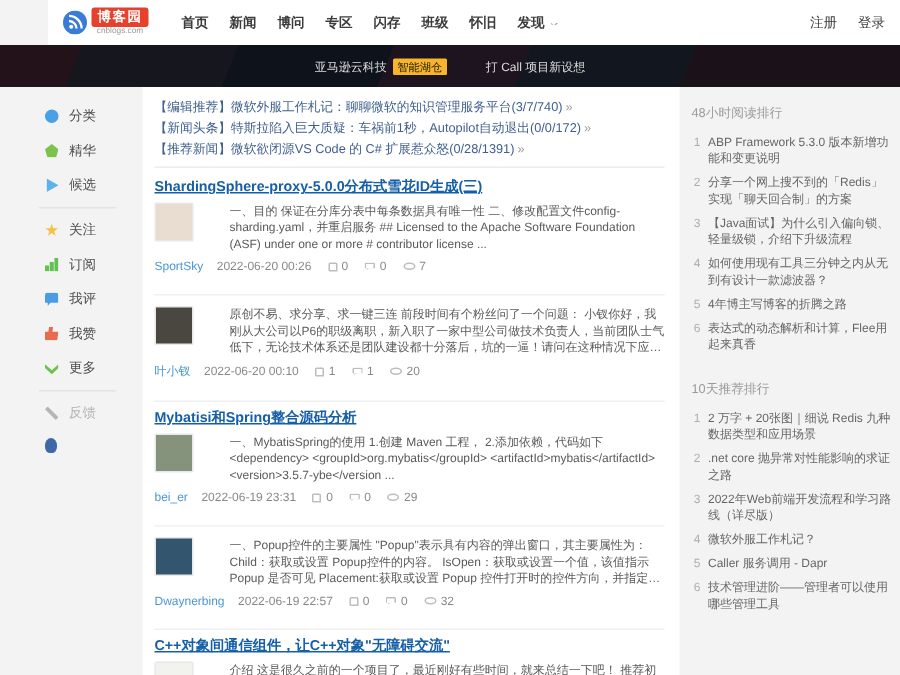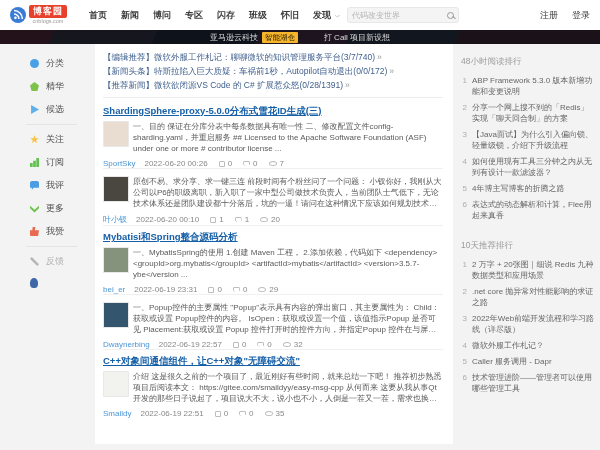--- a/index.html
+++ b/index.html
@@ -2,39 +2,39 @@
 <html><head>
 <meta charset="utf-8">
 <style>
   * { box-sizing: border-box; margin: 0; padding: 0; }
   html,body { width:600px; height:450px; overflow:hidden; }
   body {
     font-family: "Liberation Sans", "DejaVu Sans", sans-serif;
     background:#f3f3f3; color:#333; font-size:8px;
   }
   
-  .header{height:28px;background:#fff;display:flex;align-items:center;padding:15px 10px;position:relative;z-index:2;}
+  .header{height:28px;background:#fff;display:flex;align-items:center;padding:15px 10px;position:relative;z-index:2;margin-left:32px;}
   .logo{display:flex;align-items:center;gap:3px;flex:none;}
   .logo-circle{width:16px;height:16px;flex:none;display:block;}
   .logo-text{display:flex;flex-direction:column;line-height:1;}
   .logo-brand{background:#e7402d;color:#fff;font-weight:bold;font-size:9px;padding:2px 4px;border-radius:2px;letter-spacing:1px;}
   .logo-domain{font-size:5.5px;color:#999;margin-top:1px;text-align:center;}
   .nav{display:flex;align-items:center;gap:14px;margin-left:22px;font-size:9px;color:#3c3c3c;font-weight:bold;}
   .nav a{cursor:pointer;white-space:nowrap;}
   .nav .discover{display:flex;align-items:center;gap:3px;}
   .chevron-down{width:5px;height:5px;border-right:1px solid #888;border-bottom:1px solid #888;transform:rotate(45deg) translateY(-1px);display:inline-block;}
   .search-box{margin-left:8px;width:112px;height:16px;background:#f4f4f4;border:1px solid #e7e7e7;border-radius:3px;display:flex;align-items:center;padding:0 4px;}
   .search-box input{flex:1;border:none;background:transparent;outline:none;font-size:8px;color:#555;width:80px;font-family:inherit;}
   .search-box input::placeholder{color:#b5b5b5;}
   .mag-icon{width:7px;height:7px;border:1.2px solid #9a9a9a;border-radius:50%;position:relative;flex:none;}
   .mag-icon::after{content:"";position:absolute;width:4px;height:1.2px;background:#9a9a9a;transform:rotate(45deg);right:-3px;bottom:-1px;}
   .auth{margin-left:auto;display:flex;gap:14px;font-size:9px;color:#3c3c3c;}
   .auth a{cursor:pointer;}
   
-  .banner{height:14px;display:flex;align-items:center;justify-content:center;gap:26px;
+  .banner{height:28px;display:flex;align-items:center;justify-content:center;gap:26px;
     background:linear-gradient(112deg,#231219 0 9%,#16161e 9% 26%,#0e121b 26% 43%,#1d1420 43% 58%,#12161f 58% 76%,#1a1119 76%);
     color:#dcdcdc;font-size:8px;position:relative;z-index:2;}
   .banner-left{display:flex;align-items:center;gap:4px;}
   .banner-badge{background:#f7b52c;color:#201a05;padding:0 3px;line-height:11px;border-radius:1px;font-size:7.5px;}
   
   .page{display:flex;height:400px;}
   .lsidebar{width:95px;flex:none;padding-top:8px;}
   .sb-item{display:flex;align-items:center;gap:7px;padding:5px 0 5px 30px;font-size:9px;color:#4f4f4f;cursor:pointer;}
   .sb-item.muted{color:#b3b3b3;}
   .sb-divider{border-top:1px solid #e4e4e4;margin:3px 18px 3px 26px;}
@@ -47,24 +47,24 @@
   [data-name="comment-icon"]{border-radius:2px;clip-path:polygon(0 0,100% 0,100% 75%,40% 75%,20% 100%,20% 75%,0 75%);}
   [data-name="thumb-icon"]{border-radius:2px 2px 1px 1px;clip-path:polygon(30% 0,60% 0,55% 35%,100% 35%,90% 100%,0 100%,0 35%,25% 35%);}
   [data-name="chevron-down-icon"]{clip-path:polygon(0 20%,50% 65%,100% 20%,100% 48%,50% 95%,0 48%);}
   [data-name="wrench-icon"]{clip-path:polygon(20% 0,55% 35%,100% 80%,80% 100%,35% 55%,0 20%,20% 0);}
   [data-name="bulb-icon"]{border-radius:50% 50% 42% 42%;width:8px;height:10px;}
   
   .main{width:358px;flex:none;background:#fff;padding:6px 10px 0 8px;}
   .headline{font-size:8.5px;color:#3f5f8d;line-height:14px;white-space:nowrap;overflow:hidden;cursor:pointer;}
   .headline .arrow{color:#9a9a9a;margin-left:2px;}
   .hl-sep{border-top:1px solid #ececec;margin:5px 0 2px;}
-  .post{padding:4px 0 0;border-bottom:1px solid #f0f0f0;}
+  .post{padding:4px 0 14px;border-bottom:1px solid #f0f0f0;}
   .post:last-child{border-bottom:none;}
   .post-title{font-size:9.5px;font-weight:bold;color:#155fa8;text-decoration:underline;line-height:14px;cursor:pointer;display:block;}
-  .post-body{display:flex;gap:4px;margin-top:3px;}
+  .post-body{display:flex;gap:24px;margin-top:3px;}
   .avatar{width:26px;height:26px;flex:none;border:1px solid #e8e8e8;border-radius:1px;}
   .post-summary{font-size:8px;color:#5a5a5a;line-height:11px;display:-webkit-box;-webkit-line-clamp:3;-webkit-box-orient:vertical;overflow:hidden;}
   .post-meta{display:flex;align-items:center;gap:5px;margin-top:5px;font-size:8px;color:#888;}
   .post-author{color:#4b95d6;margin-right:4px;cursor:pointer;}
   .meta-group{display:flex;align-items:center;gap:3px;margin-left:6px;}
   .i-digg{width:6px;height:6px;border:1px solid #bdbdbd;border-radius:1px 1px 0 1px;display:inline-block;}
   .i-comment{width:7px;height:5px;border:1px solid #bdbdbd;border-radius:1px;display:inline-block;}
   .i-eye{width:8px;height:5px;border:1px solid #bdbdbd;border-radius:50%;display:inline-block;}
   
   .rsidebar{flex:1;padding:12px 4px 0 8px;}
@@ -104,24 +104,20 @@
 
       <a data-name="nav-item">班级</a>
 
       <a data-name="nav-item">怀旧</a>
 
     <a class="discover" data-name="nav-item-discover">
       <span data-name="nav-discover-label">发现</span>
       <span class="chevron-down" data-name="chevron-down-icon"></span>
     </a>
   </nav>
-  <div class="search-box" data-name="search-box">
-    <input type="text" data-name="search-input" placeholder="代码改变世界" style="">
-    <span class="mag-icon" data-name="search-icon"></span>
-  </div>
   <div class="auth" data-name="auth-links">
     <a data-name="register-link">注册</a>
     <a data-name="login-link">登录</a>
   </div>
 </div>
 
 <div class="banner" data-name="ad-banner">
   <span class="banner-left">
     <span data-name="banner-sponsor">亚马逊云科技</span>
     <span class="banner-badge" data-name="banner-badge">智能湖仓</span>
@@ -159,27 +155,27 @@
         <span class="sb-icon" data-name="rss-icon" style="background: rgb(98, 194, 80);"></span>
         <span data-name="sidebar-item-label">订阅</span>
       </div>
 
       <div class="sb-item" data-name="sidebar-item">
         <span class="sb-icon" data-name="comment-icon" style="background: rgb(74, 157, 228);"></span>
         <span data-name="sidebar-item-label">我评</span>
       </div>
 
       <div class="sb-item" data-name="sidebar-item">
+        <span class="sb-icon" data-name="thumb-icon" style="background: rgb(232, 106, 80);"></span>
+        <span data-name="sidebar-item-label">我赞</span>
+      </div>
+
+      <div class="sb-item" data-name="sidebar-item">
         <span class="sb-icon" data-name="chevron-down-icon" style="background: rgb(108, 194, 74);"></span>
         <span data-name="sidebar-item-label">更多</span>
-      </div>
-
-      <div class="sb-item" data-name="sidebar-item">
-        <span class="sb-icon" data-name="thumb-icon" style="background: rgb(232, 106, 80);"></span>
-        <span data-name="sidebar-item-label">我赞</span>
       </div>
 
     <div class="sb-divider" data-name="sidebar-divider"></div>
 
       <div class="sb-item muted" data-name="sidebar-item">
         <span class="sb-icon" data-name="wrench-icon" style="background: rgb(181, 181, 181);"></span>
         <span data-name="sidebar-item-label">反馈</span>
       </div>
 
       <div class="sb-item muted" data-name="sidebar-item">

